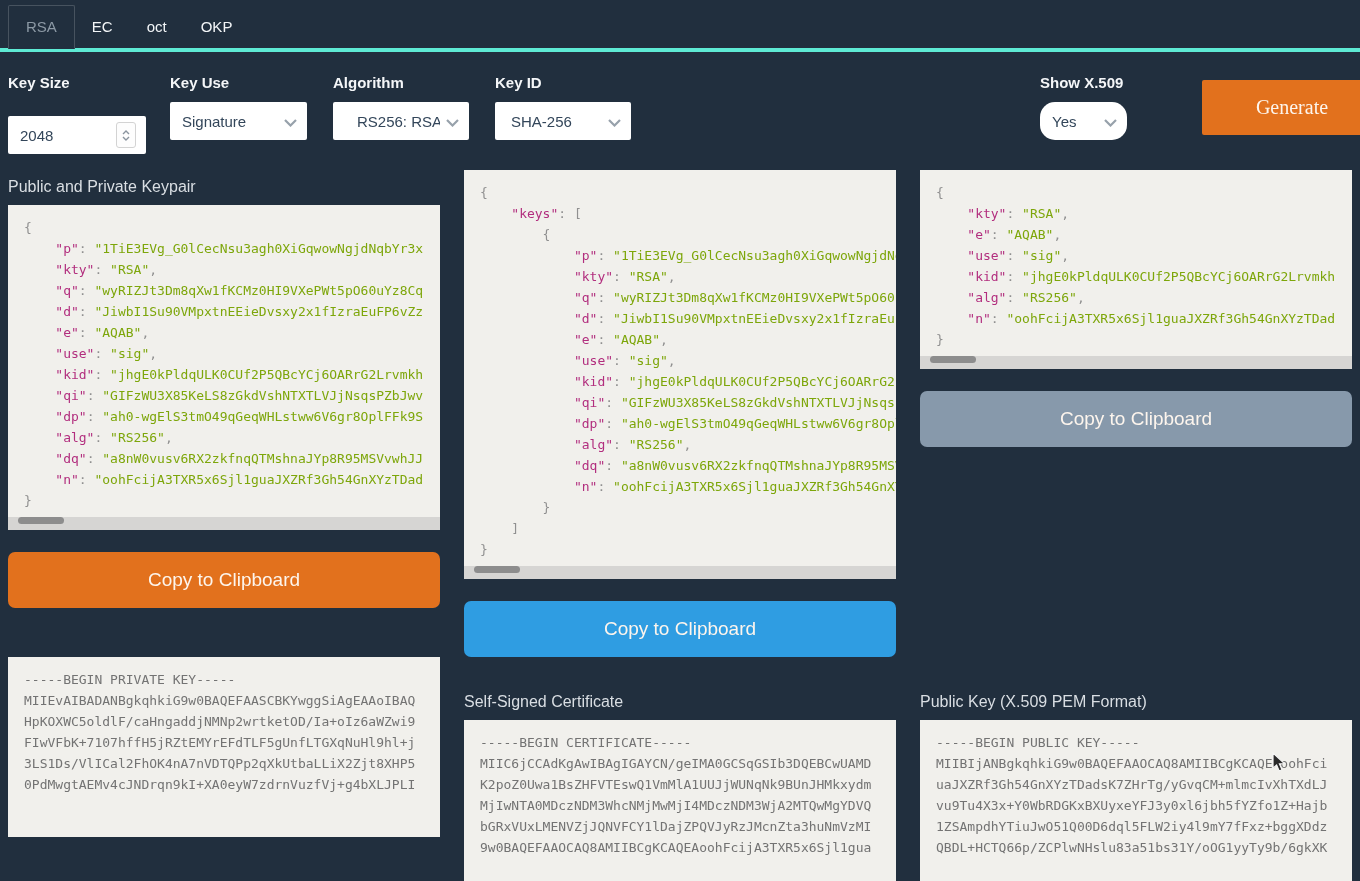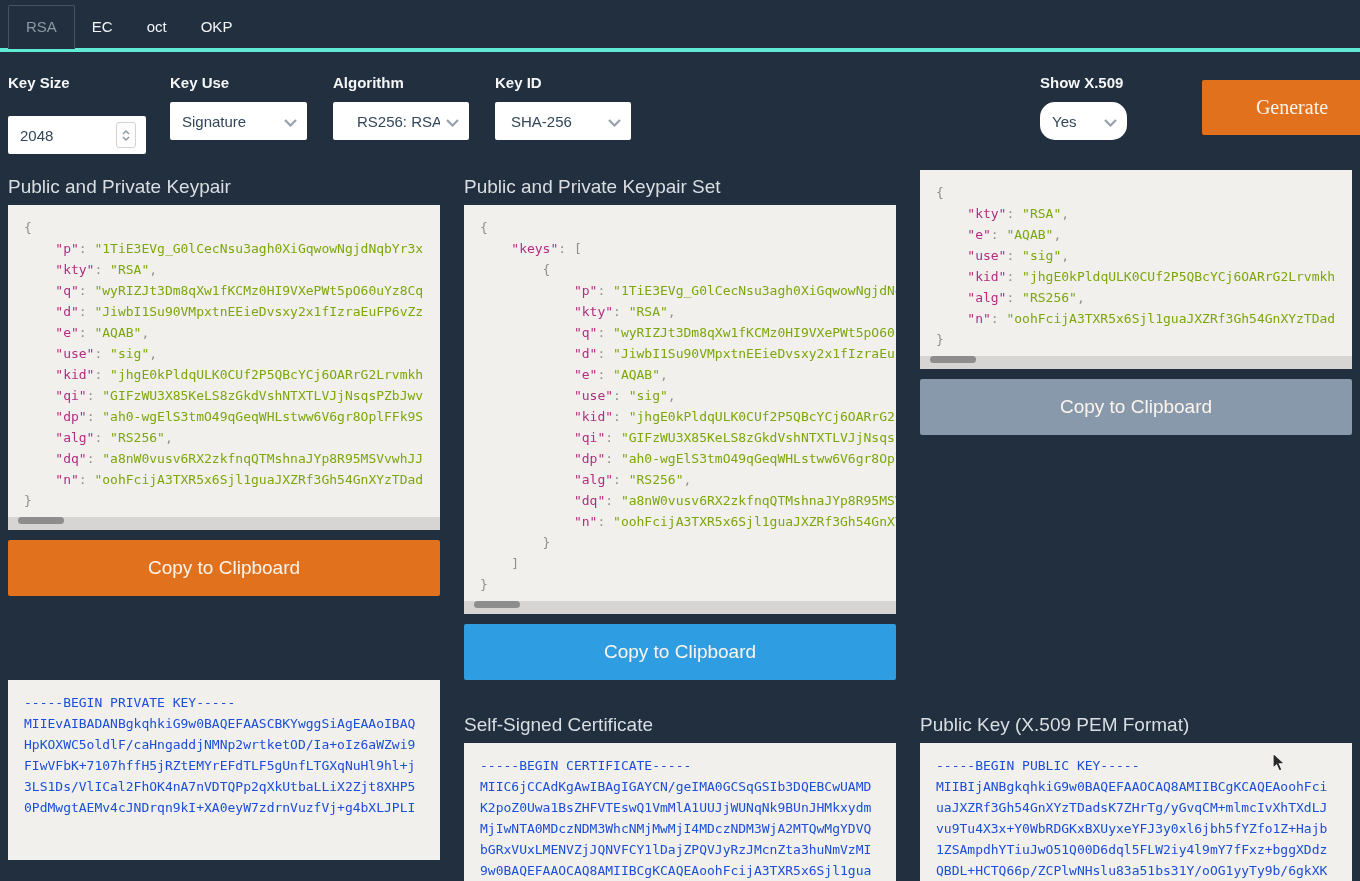--- a/index.html
+++ b/index.html
@@ -72,50 +72,50 @@
   
   .main { padding:0 8px; }
   .grid {
     display:grid;
     grid-template-columns:432px 432px 432px;
     column-gap:24px;
     align-items:start;
   }
   .sec-title {
     margin:8px 0 9px;
-    font-size:19px; line-height:18px; color:#d9dee3;
+    font-size:16px; line-height:18px; color:#d9dee3;
   }
   .row2 .sec-title { margin-top:36px; }
   .code-panel {
     background:#f1f0ec;
     overflow:hidden;
     width:100%;
   }
   pre.code {
     font-family:"DejaVu Sans Mono", monospace;
     font-size:13px; line-height:21px;
     padding:12px 0 0 16px;
     white-space:pre;
   }
   .key { color:#b22e7e; }
   .st  { color:#7da60a; }
   .pn  { color:#909090; }
-  .pem-text { color:#1d4ed8; }
+  .pem-text { color:#737373; }
 
   .hscroll {
     height:13px; background:#d6d5d3; margin-top:6px; width:100%;
     cursor:pointer;
   }
   .hthumb {
     height:7px; width:46px; margin:3px 0 0 10px;
     background:#8d8d8d; border-radius:4px;
   }
   .copy-btn {
-    display:block; width:100%; height:56px; margin-top:10px;
-    border:none; border-radius:2px;
+    display:block; width:100%; height:56px; margin-top:22px;
+    border:none; border-radius:7px;
     color:#fdf5ed; font-size:19px; font-family:"Liberation Sans",sans-serif;
     cursor:pointer;
   }
   .pem-panel {
     background:#f1f0ec; height:180px; overflow:hidden; width:100%;
   }
 
   
   .cursor { position:absolute; left:1272px; top:752px; pointer-events:none; z-index:99; }
 </style>
@@ -219,21 +219,20 @@
     <span class="key">"n"</span><span class="pn">: </span><span class="st">"oohFcijA3TXR5x6Sjl1guaJXZRf3Gh54GnXYzTDad</span>
 <span class="pn">}</span></pre>
         <div class="hscroll">
             <div class="hthumb"></div>
           </div>
       </div>
       <button class="copy-btn" style="background: rgb(226, 113, 29);">Copy to Clipboard</button>
     </div>
 
     <div class="cell">
-      <div class="sec-title">Public and Private Keypair Set</div>
       <div class="code-panel">
         <pre class="code"><span class="pn">{</span>
     <span class="key">"keys"</span><span class="pn">: </span><span class="pn">[</span>
 <span class="pn">        {</span>
             <span class="key">"p"</span><span class="pn">: </span><span class="st">"1TiE3EVg_G0lCecNsu3agh0XiGqwowNgjdNqbYr3x</span>
             <span class="key">"kty"</span><span class="pn">: </span><span class="st">"RSA"</span><span class="pn">,</span>
             <span class="key">"q"</span><span class="pn">: </span><span class="st">"wyRIZJt3Dm8qXw1fKCMz0HI9VXePWt5pO60uYz8Cq</span>
             <span class="key">"d"</span><span class="pn">: </span><span class="st">"JiwbI1Su90VMpxtnEEieDvsxy2x1fIzraEuFP6vZz</span>
             <span class="key">"e"</span><span class="pn">: </span><span class="st">"AQAB"</span><span class="pn">,</span>
             <span class="key">"use"</span><span class="pn">: </span><span class="st">"sig"</span><span class="pn">,</span>

